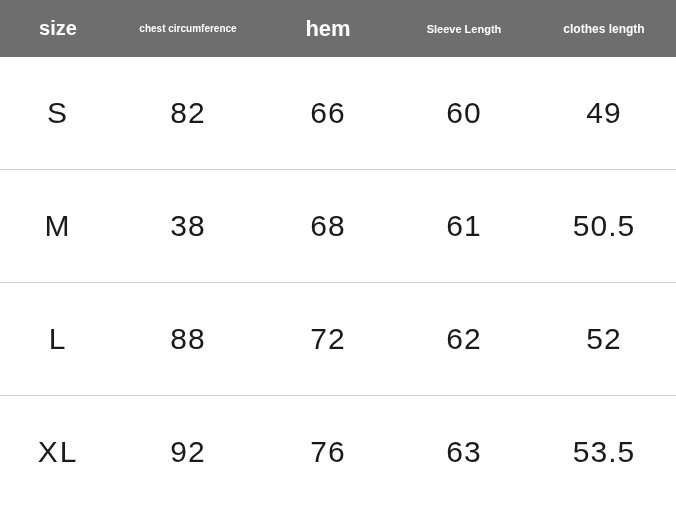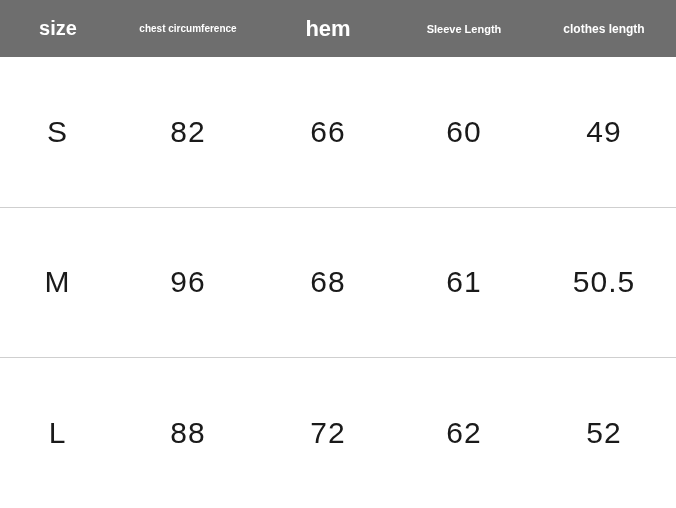--- a/index.html
+++ b/index.html
@@ -86,26 +86,33 @@
   <tbody>
     <tr>
       <td class="col-size">S</td>
       <td class="col-chest">82</td>
       <td class="col-hem">66</td>
       <td class="col-sleeve">60</td>
       <td class="col-length">49</td>
     </tr>
     <tr>
       <td class="col-size">M</td>
-      <td class="col-chest">96</td>
+      <td class="col-chest">38</td>
       <td class="col-hem">68</td>
       <td class="col-sleeve">61</td>
       <td class="col-length">50.5</td>
     </tr>
     <tr>
       <td class="col-size">L</td>
       <td class="col-chest">88</td>
       <td class="col-hem">72</td>
       <td class="col-sleeve">62</td>
       <td class="col-length">52</td>
     </tr>
+    <tr>
+      <td class="col-size">XL</td>
+      <td class="col-chest">92</td>
+      <td class="col-hem">76</td>
+      <td class="col-sleeve">63</td>
+      <td class="col-length">53.5</td>
+    </tr>
   </tbody>
 </table>
 
 </body></html>

